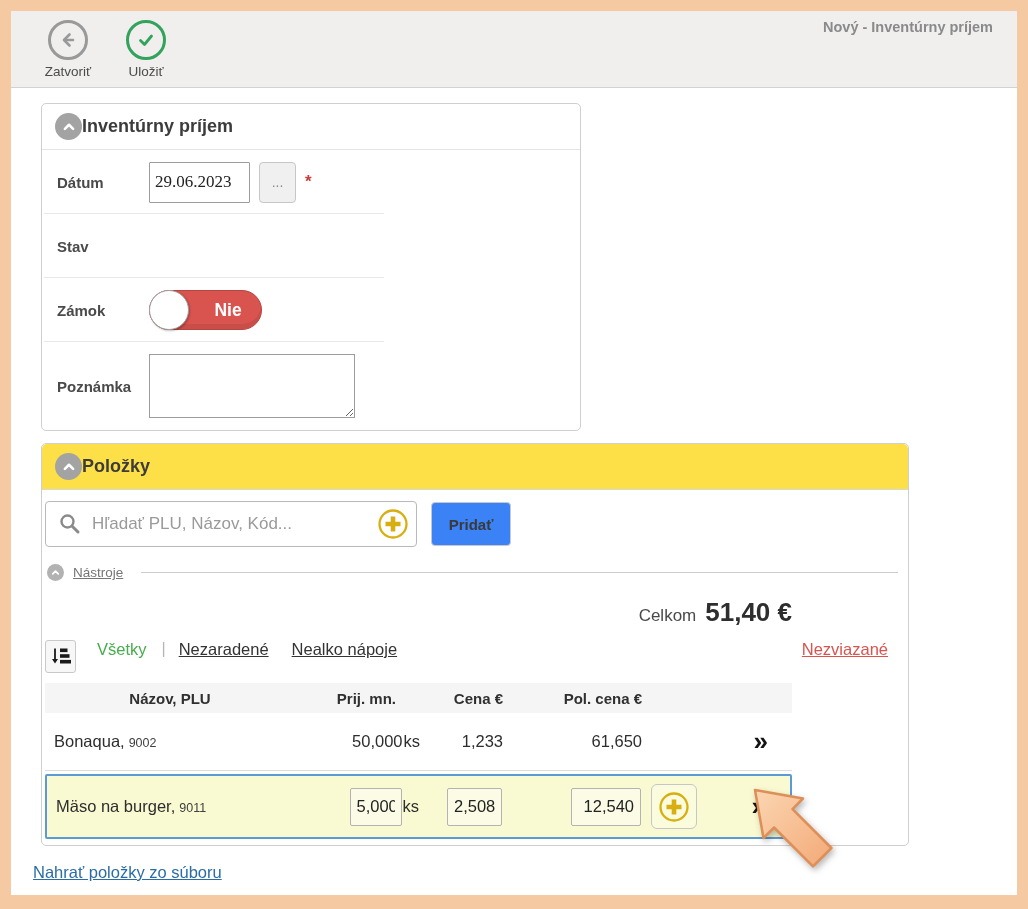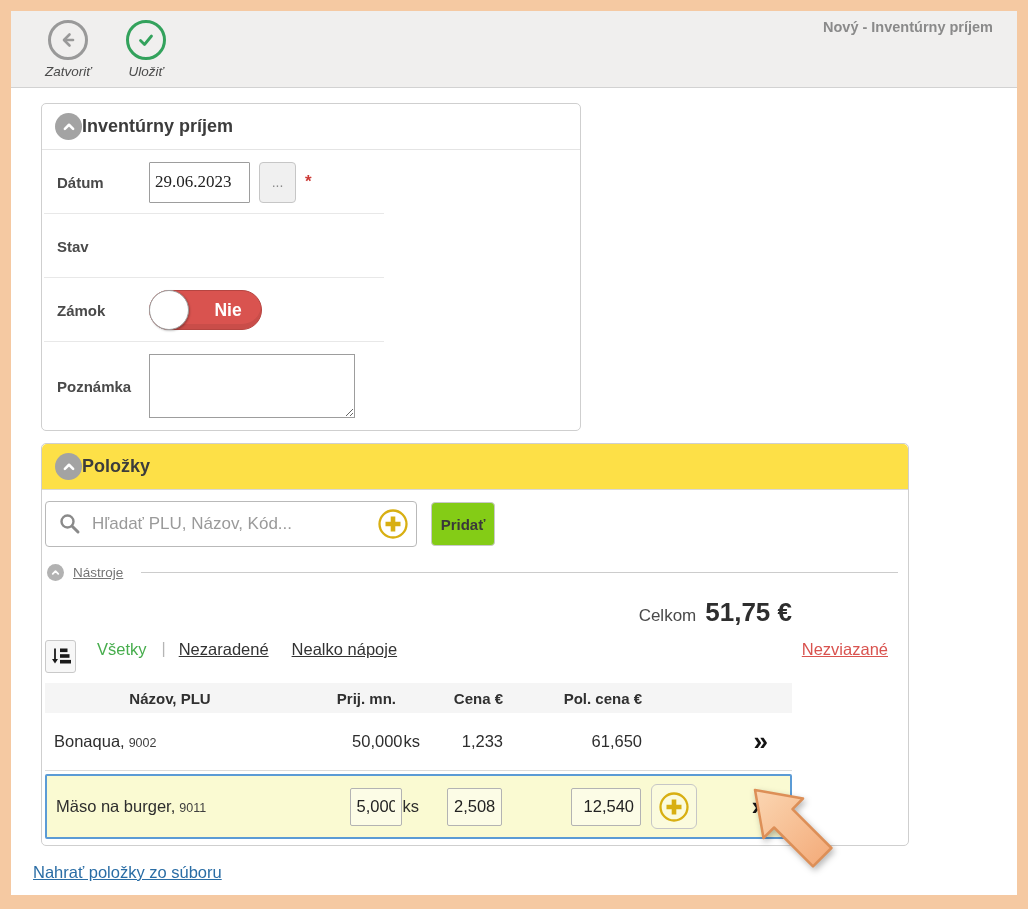--- a/index.html
+++ b/index.html
@@ -22,21 +22,21 @@
     display:flex; align-items:flex-start; gap:16px;
     padding:9px 0 0 26px; position:relative;
   }
   .tool-btn { display:flex; flex-direction:column; align-items:center; width:62px; cursor:pointer; }
   .tool-icon {
     width:40px; height:40px; border-radius:50%;
     display:flex; align-items:center; justify-content:center;
     border:3px solid #999;
   }
   .tool-icon.green { border-color:#33a25c; }
-  .tool-label { margin-top:4px; font-size:13.5px; color:#4b4b4b;font-style:italic; }
+  .tool-label { margin-top:4px; font-size:13.5px; color:#4b4b4b; }
   .window-title {
     position:absolute; top:8px; right:24px;
     font-size:14.5px; font-weight:bold; color:#8a8a8a;
   }
 
   
   .content { padding:15px 22px 0 22px; }
 
   .panel { border:1px solid #cfcfcf; border-radius:5px; background:#fff; margin-left:8px; }
   .panel-header { display:flex; align-items:center; padding:9px 13px; }
@@ -102,22 +102,22 @@
 
   .search-row { display:flex; align-items:center; }
   .searchbox {
     width:372px; height:46px; border:1px solid #b9b9b9; border-radius:4px;
     display:flex; align-items:center; padding:0 7px 0 12px; background:#fff;
   }
   .search-input { flex:1; border:none; outline:none; font-family:inherit; font-size:17px; color:#444; min-width:0; }
   .search-input::placeholder { color:#9a9a9a; }
   .plus-icon-btn { width:32px; height:32px; border:none; background:transparent; padding:0; cursor:pointer; flex:none; }
   .add-button {
-    margin-left:14px; width:64px; height:44px;
-    background:#84cc16; border:1px solid #c9c9c9; border-radius:4px;
+    margin-left:14px; width:80px; height:44px;
+    background:#3b82f6; border:1px solid #c9c9c9; border-radius:4px;
     font-family:inherit; font-weight:bold; font-size:15px; color:#3a3a3a; cursor:pointer;
   }
 
   .tools-row { display:flex; align-items:center; margin:17px 0 0 2px; }
   .mini-collapse {
     width:17px; height:17px; border-radius:50%; background:#b2b2b2;
     display:flex; align-items:center; justify-content:center; flex:none;
   }
   .tools-link { margin-left:9px; font-size:13.5px; color:#757575; text-decoration:underline; }
   .tools-line { flex:1; border-top:1px solid #ccc; margin-left:18px; margin-right:2px; }
@@ -283,21 +283,21 @@
           <span class="mini-collapse">
             <svg width="11" height="11" viewBox="0 0 24 24" fill="none">
               <path d="M6 15 L12 9 L18 15" stroke="#fff" stroke-width="4" stroke-linecap="round" stroke-linejoin="round"></path>
             </svg>
           </span>
           <a class="tools-link" href="#">Nástroje</a>
           <span class="tools-line"></span>
         </div>
 
         <div class="total-row">
-          <span class="total-label">Celkom</span><span class="total-value">51,75 €</span>
+          <span class="total-label">Celkom</span><span class="total-value">51,40 €</span>
         </div>
 
         <div class="tabs-row">
           <button class="sort-button">
             <svg width="21" height="21" viewBox="0 0 21 21">
               <path d="M5 2.5 V16" stroke="#1a1a1a" stroke-width="1.8"></path>
               <path d="M2 13 L5 17.5 L8 13 Z" fill="#1a1a1a"></path>
               <rect x="10" y="2.5" width="7.5" height="3.6" fill="#1a1a1a"></rect>
               <rect x="10" y="8.2" width="9.5" height="3.6" fill="#1a1a1a"></rect>
               <rect x="10" y="13.9" width="11" height="3.6" fill="#1a1a1a"></rect>

